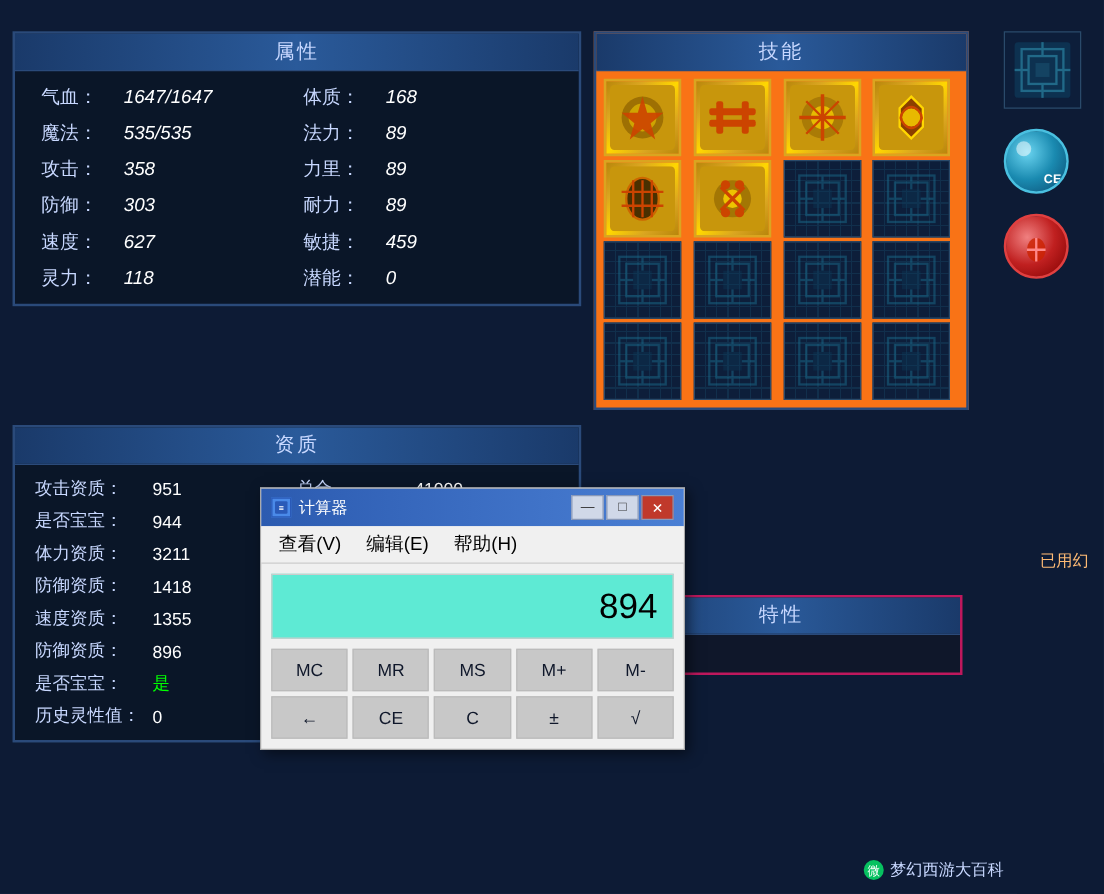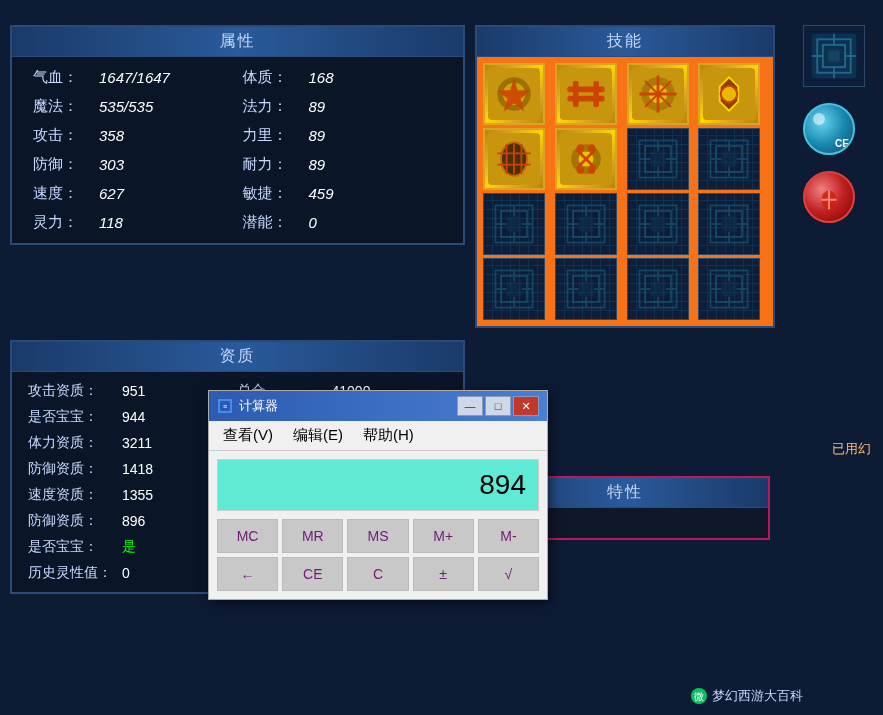--- a/index.html
+++ b/index.html
@@ -352,21 +352,21 @@
     .calc-btn {
       flex: 1;
       height: 34px;
       background: #e8e8e8;
       border: 1px solid #bbb;
       font-size: 14px;
       cursor: pointer;
       display: flex;
       align-items: center;
       justify-content: center;
-      color: #701a75;
+      color: #0f172a;
     }
 
     .calc-btn.dark {
       background: #c8c8c8;
     }
 
   </style>
 </head>
 <body>
 

